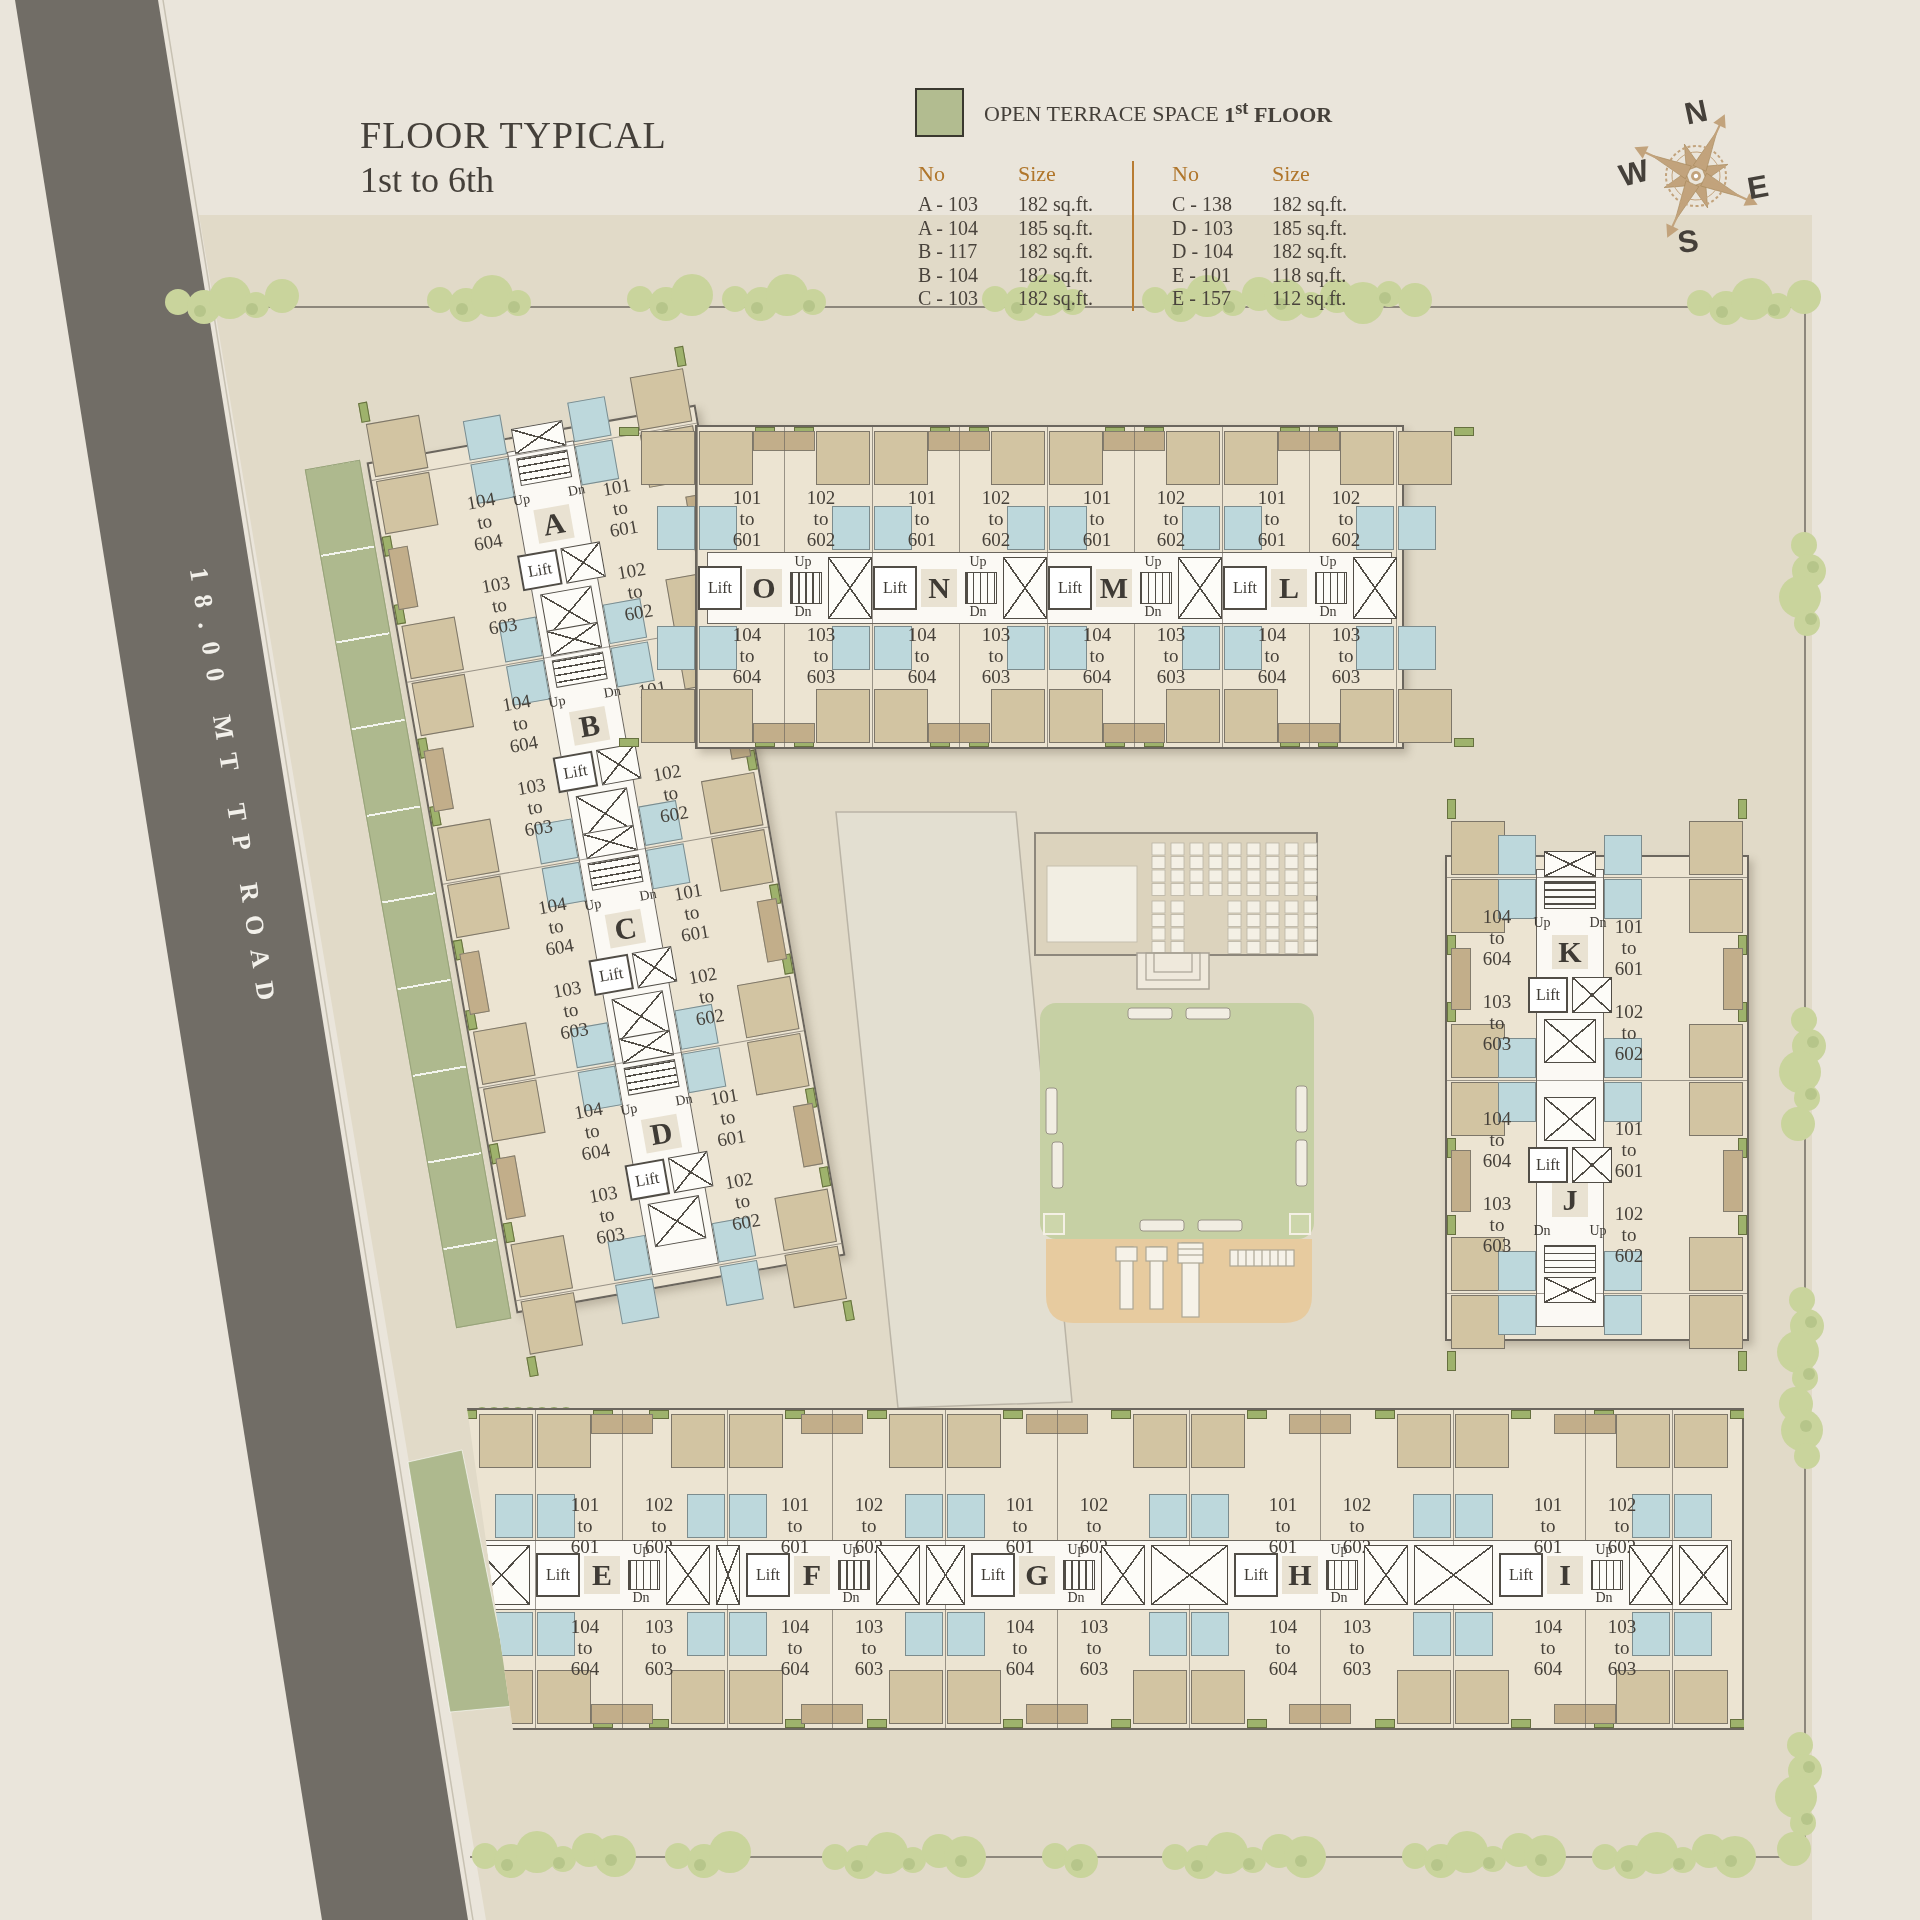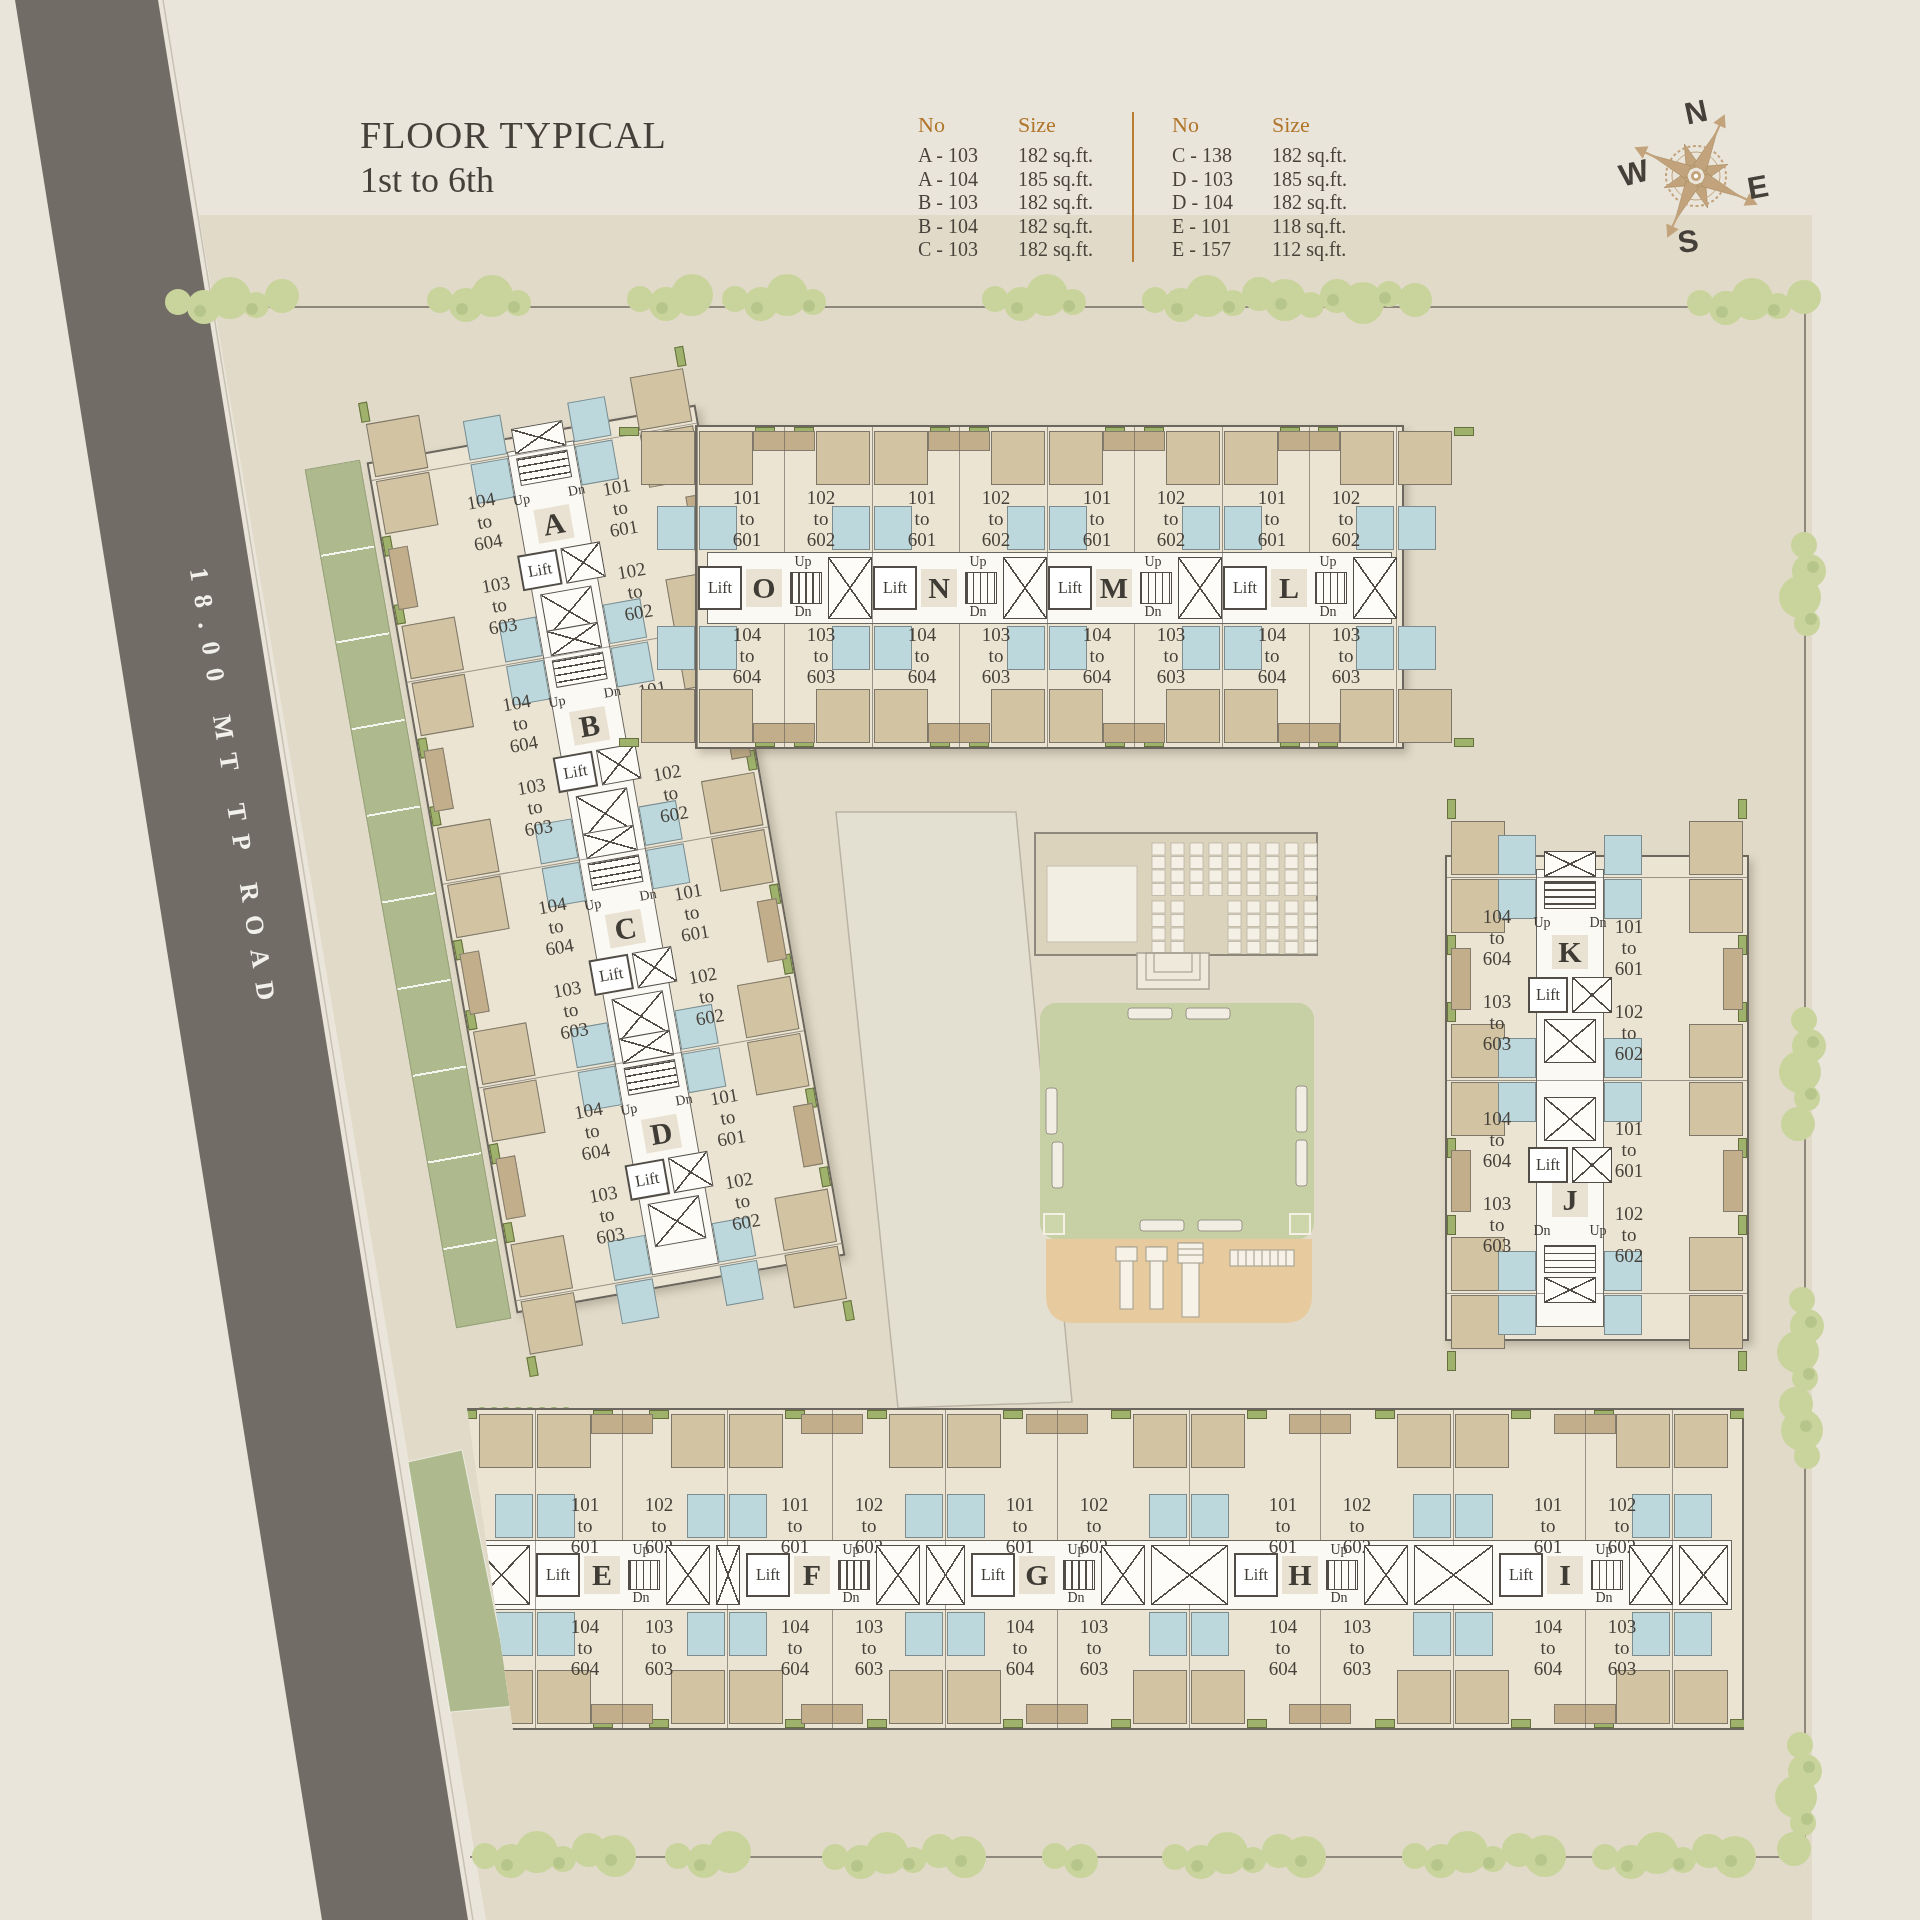--- a/index.html
+++ b/index.html
@@ -326,36 +326,42 @@
   </svg>
 
   <div class="road-label">18.00 MT TP ROAD</div>
 
   <div class="title-block">
     <div class="title-sub">FLOOR TYPICAL</div>
     <div class="title-floors">1st to 6th</div>
   </div>
 
   <div class="legend">
+    <div class="legend-swatch-row">
+      <div class="legend-swatch" id="legend-swatch" style="background: rgb(178, 188, 144);"></div>
+      <div class="legend-swatch-label">
+        <span>OPEN TERRACE SPACE </span><b><span>1</span><sup>st</sup><span> FLOOR</span></b>
+      </div>
+    </div>
     <div class="legend-table" id="legend-table">
         <div class="lg-col">
           <div class="lg-head">
             <div class="lg-no">No</div>
             <div>Size</div>
           </div>
           <div class="lg-row">
             <div class="lg-no">A - 103</div>
             <div>182 sq.ft.</div>
           </div>
           <div class="lg-row">
             <div class="lg-no">A - 104</div>
             <div>185 sq.ft.</div>
           </div>
           <div class="lg-row">
-            <div class="lg-no">B - 103</div>
+            <div class="lg-no">B - 117</div>
             <div>182 sq.ft.</div>
           </div>
           <div class="lg-row">
             <div class="lg-no">B - 104</div>
             <div>182 sq.ft.</div>
           </div>
           <div class="lg-row">
             <div class="lg-no">C - 103</div>
             <div>182 sq.ft.</div>
           </div>

